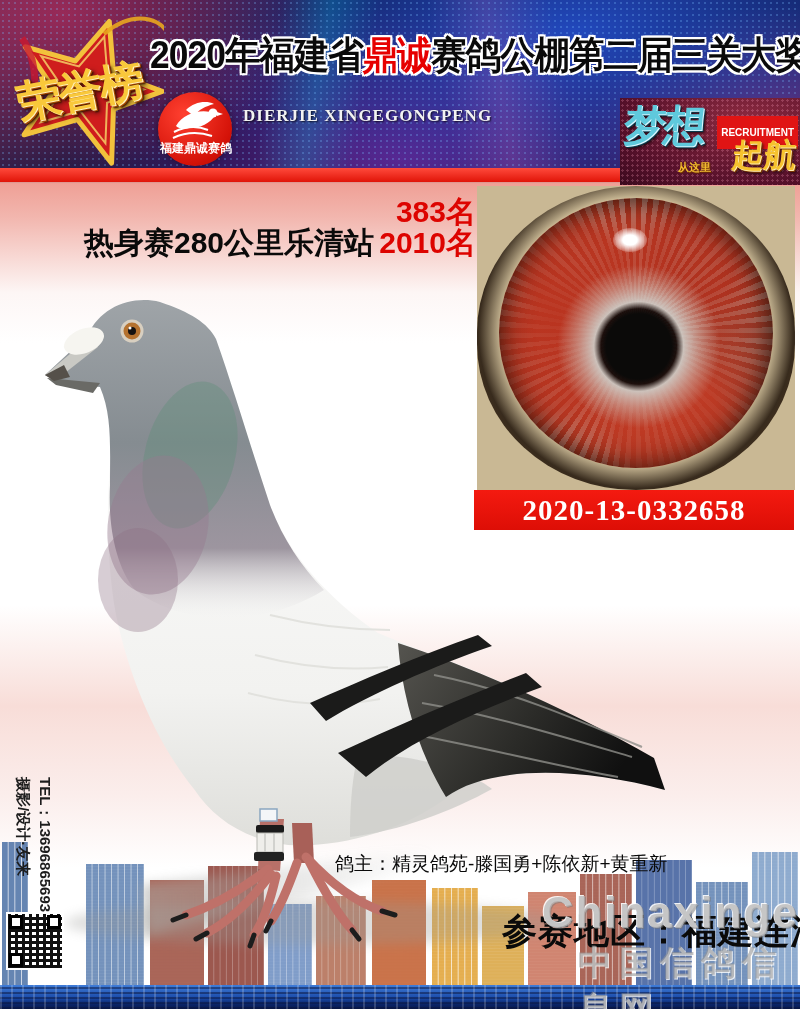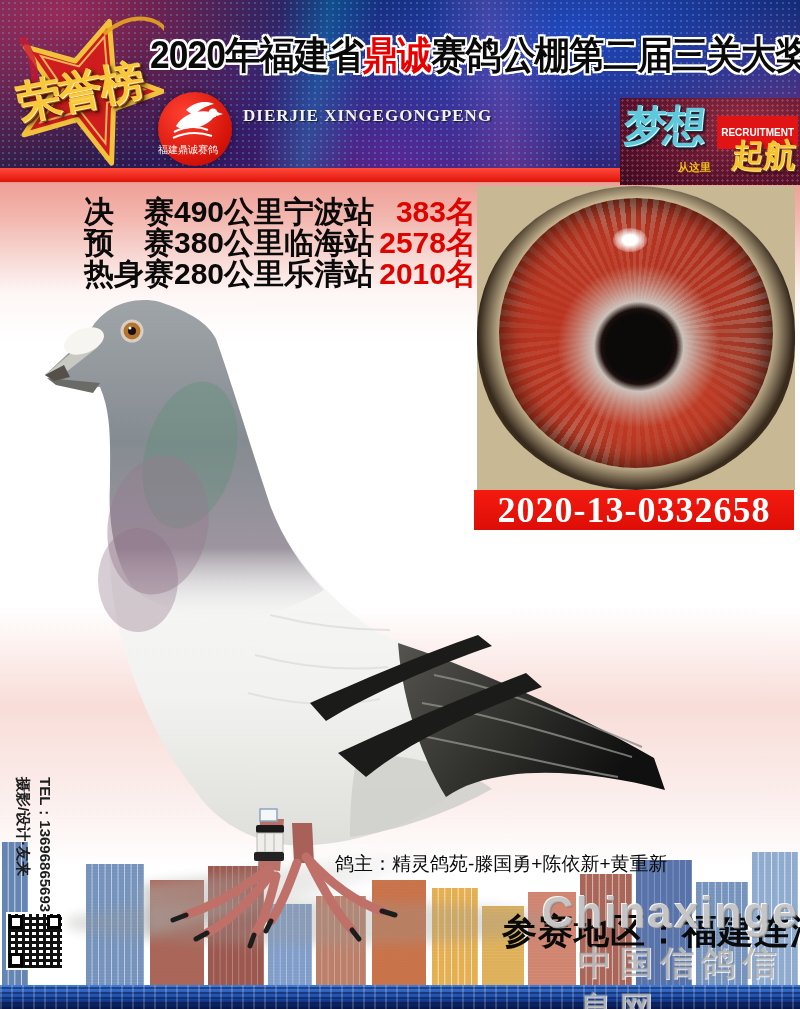--- a/index.html
+++ b/index.html
@@ -38,22 +38,22 @@
   
   .title{position:absolute;left:150px;top:30px;width:650px;z-index:4;
     font-size:38px;font-weight:bold;white-space:nowrap;letter-spacing:-1px;
     transform:scaleX(.93);transform-origin:left center;color:#0a0a0a;
     text-shadow:-2px -2px 0 #fff,2px -2px 0 #fff,-2px 2px 0 #fff,2px 2px 0 #fff,0 -2px 0 #fff,0 2px 0 #fff,-2px 0 0 #fff,2px 0 0 #fff;}
   .title .hl{color:#e60000;}
   
   .logo{position:absolute;left:158px;top:92px;width:74px;height:74px;border-radius:50%;z-index:4;
     background:radial-gradient(circle at 35% 30%, #ff4030, #d41208 70%, #a80c04);box-shadow:0 0 6px rgba(0,0,0,.4);}
   .logo svg{position:absolute;left:8px;top:6px;}
-  .logo-text{position:absolute;left:0;bottom:9px;width:74px;text-align:left;
-    color:#fff;font-size:10px;font-weight:normal;letter-spacing:0;}
+  .logo-text{position:absolute;left:0;bottom:9px;width:74px;text-align:right;
+    color:#fff;font-size:12px;font-weight:bold;letter-spacing:0;}
   .subtitle{position:absolute;left:243px;top:100px;z-index:4;color:#f2f2f2;
     font-family:"Liberation Serif",serif;font-weight:bold;font-size:17px;letter-spacing:1px;
     text-shadow:1px 1px 2px rgba(0,0,0,.8);line-height:31px;white-space:nowrap;}
   
   .promo{position:absolute;right:0;top:98px;width:180px;height:87px;z-index:6;overflow:hidden;
     background:radial-gradient(ellipse at 70% 25%, #8c2a40, #55102a 70%, #3c0a1e);}
   .promo::after{content:"";position:absolute;inset:0;
     background-image:radial-gradient(rgba(255,160,190,.25) 1px, transparent 1.3px);background-size:5px 5px;}
   .promo-dream{position:absolute;left:4px;top:0px;font-size:42px;font-weight:bold;color:#5fc9dc;
     transform:skewX(-6deg);letter-spacing:-2px;z-index:2;
@@ -89,21 +89,21 @@
       radial-gradient(circle at 62% 84%, rgba(192,58,36,.9) 0 18%, transparent 42%),
       radial-gradient(circle at 88% 60%, rgba(150,60,45,.7) 0 12%, transparent 32%),
       radial-gradient(circle at 50% 50%, transparent 0 62%, rgba(40,22,12,.55) 78%, rgba(25,14,8,.8) 92%),
       repeating-conic-gradient(from 10deg, #b04028 0deg 2.5deg, #d8ccc0 2.5deg 5deg, #a83a24 5deg 7.5deg, #cfc0b2 7.5deg 10deg);
     box-shadow:inset 0 0 30px rgba(20,10,5,.8);}
   .eye-highlight{position:absolute;left:136px;top:42px;width:34px;height:24px;border-radius:50%;
     background:radial-gradient(#ffffff 30%, rgba(255,255,255,.25) 70%, transparent);filter:blur(.5px);}
   
   .ring-banner{position:absolute;left:474px;top:490px;width:320px;height:40px;z-index:4;
     background:linear-gradient(#f41a10,#dd0e06);display:flex;align-items:center;justify-content:center;}
-  .ring-banner span{color:#fff;font-family:"Liberation Serif",serif;font-weight:bold;font-size:36px;letter-spacing:1px;}
+  .ring-banner span{color:#fff;font-family:"Liberation Serif",serif;font-weight:bold;font-size:29px;letter-spacing:1px;}
   
   .skyline{position:absolute;left:0;top:830px;width:800px;height:162px;z-index:1;}
   .bldg{position:absolute;bottom:0;background-image:linear-gradient(var(--c),var(--c));
     background-size:6px 3px;background-repeat:space;opacity:.85;}
   .water{position:absolute;left:0;top:985px;width:800px;height:24px;z-index:2;
     background:linear-gradient(#3f7cd8, #1a4aa8 55%, #0a2468 80%, #081a50);}
   .water::after{content:"";position:absolute;inset:0;
     background:repeating-linear-gradient(90deg, rgba(255,255,255,.18) 0 2px, transparent 2px 11px),
                repeating-linear-gradient(0deg, rgba(10,20,60,.5) 0 2px, transparent 2px 5px);}
   
@@ -172,26 +172,21 @@
 
   <div class="promo">
     <div class="promo-dream">梦想</div>
     <div class="promo-recruit">RECRUITMENT</div>
     <div class="promo-from">从这里</div>
     <div class="promo-sail">起航</div>
   </div>
 
   <div class="results">
     <div class="res-row">
-      <span class="race">决　赛490公里宁波站</span>
       <span class="rank">383名</span>
-    </div>
-    <div class="res-row">
-      <span class="race">预　赛380公里临海站</span>
-      <span class="rank">2578名</span>
     </div>
     <div class="res-row">
       <span class="race">热身赛280公里乐清站</span>
       <span class="rank">2010名</span>
     </div>
   </div>
 
   <div class="eye-photo">
     <div class="eye-iris"></div>
     <div class="eye-lid"></div>

